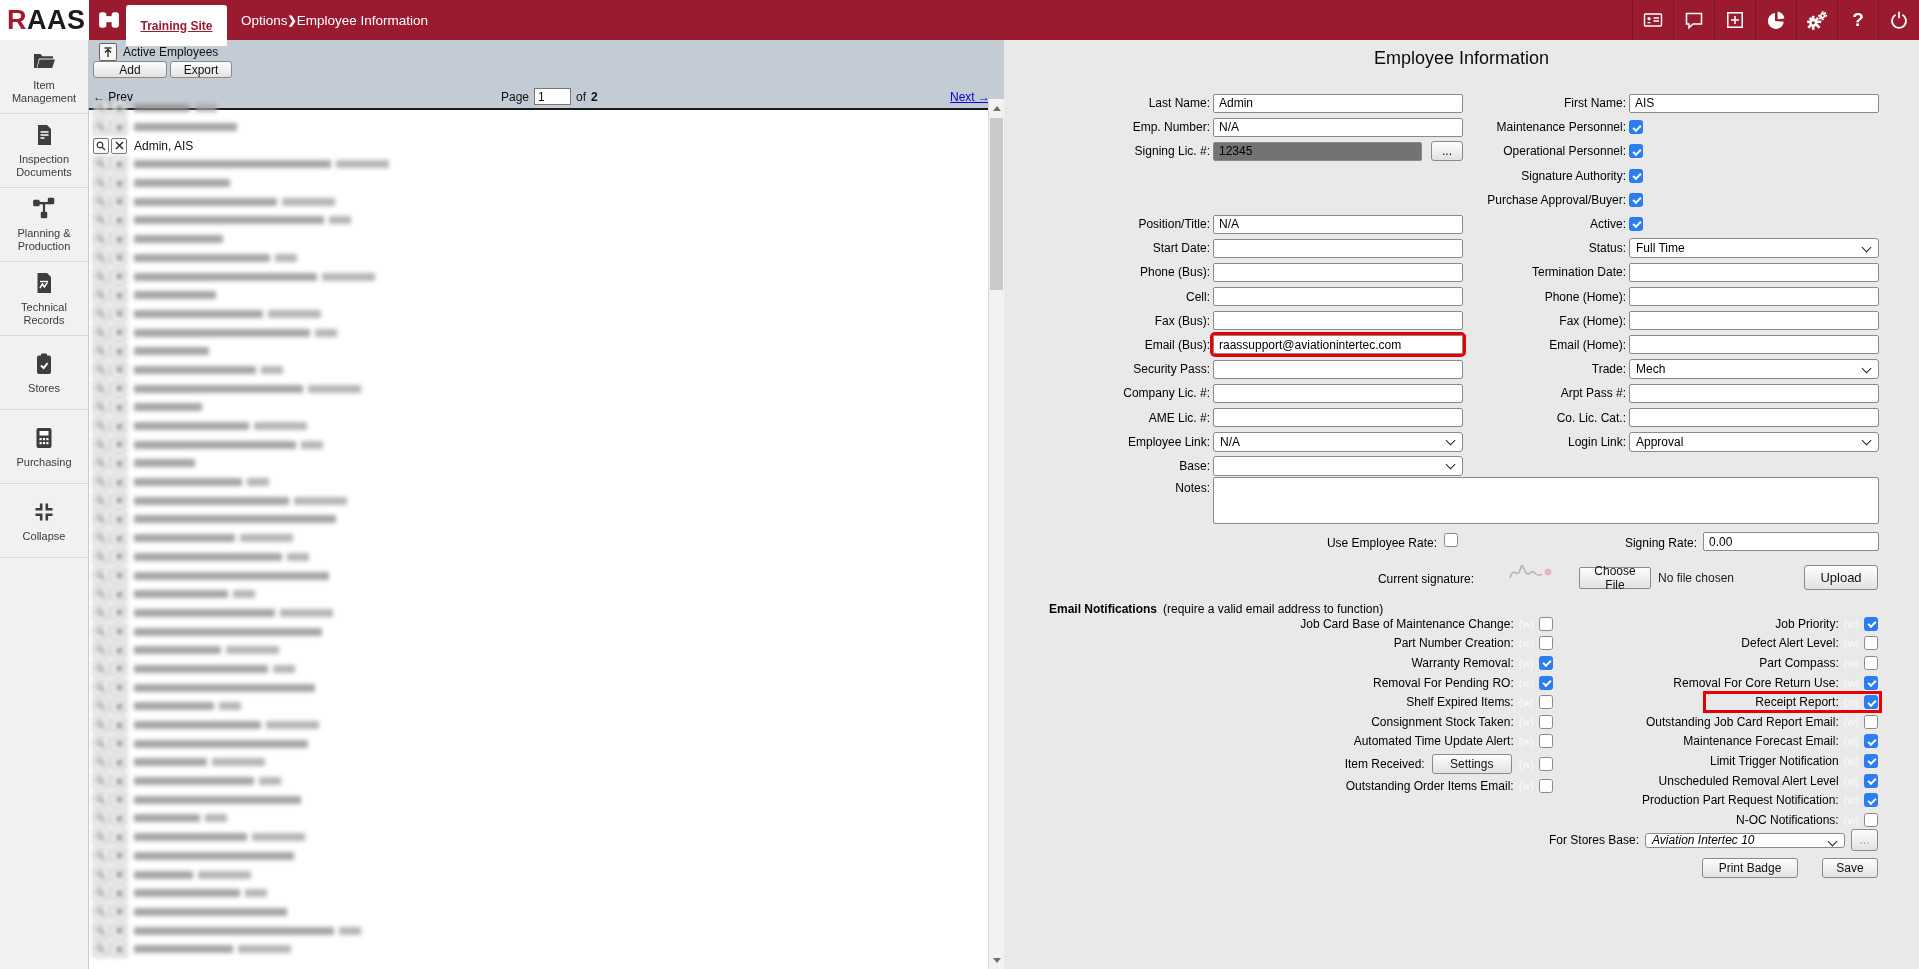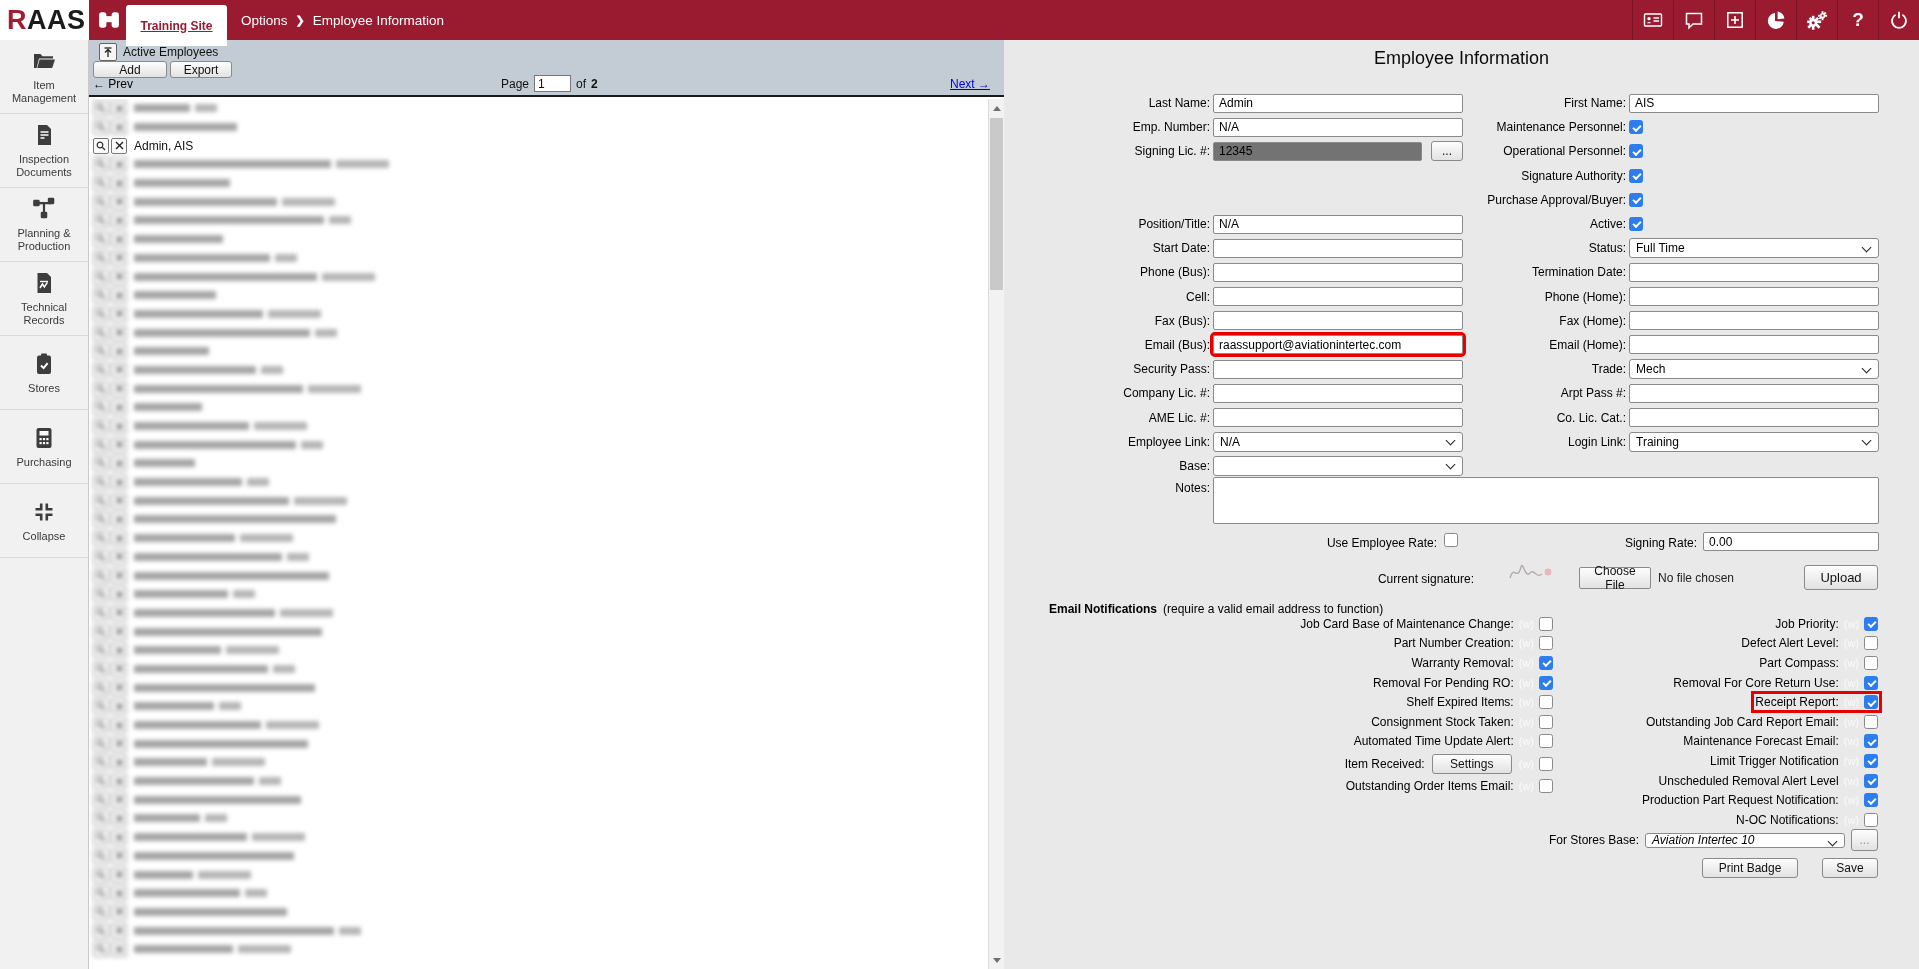--- a/index.html
+++ b/index.html
@@ -4,32 +4,32 @@
 <style>
   html,body{margin:0;padding:0;}
   body{width:1919px;height:969px;overflow:hidden;background:#e9e9e9;font-family:"Liberation Sans",sans-serif;position:relative;}
   
   .topbar{position:absolute;left:0;top:0;width:1919px;height:40px;background:#9a1a30;z-index:4;}
   .logo{position:absolute;left:0;top:0;width:89px;height:40px;background:#fff;display:flex;align-items:center;padding-left:7px;box-sizing:border-box;font-weight:bold;font-size:27px;letter-spacing:.5px;}
   .logo .r{color:#a51c31;} .logo .rest{color:#1b1b1b;}
   .binoc{position:absolute;left:97px;top:9px;width:24px;height:22px;}
   .tab{position:absolute;left:126px;top:5px;width:101px;height:41px;background:#fff;border-radius:3px 3px 0 0;display:flex;align-items:center;justify-content:center;z-index:6;cursor:pointer;}
   .tab span{color:#9a1a30;font-weight:bold;font-size:12px;text-decoration:underline;}
-  .crumbs{position:absolute;left:241px;top:0;height:40px;display:flex;align-items:center;color:#fff;font-size:13.5px;gap:8px;z-index:5;}
+  .crumbs{position:absolute;left:241px;top:0;height:40px;display:flex;align-items:center;color:#fff;font-size:13.5px;gap:0;z-index:5;}
   .crumb-sep{font-size:11px;font-weight:bold;position:relative;top:.5px;}
   .tb-icons{position:absolute;right:0;top:0;height:40px;display:flex;z-index:5;}
   .tb-icon{width:40px;height:40px;display:flex;align-items:center;justify-content:center;border-left:1px solid #7c1426;color:#fff;cursor:pointer;}
   .tb-icon .qmark{font-size:19px;font-weight:bold;color:#fff;}
   
   .sidebar{position:absolute;left:0;top:40px;width:89px;bottom:0;background:#f1f1f1;border-right:1px solid #c9c9c9;box-sizing:border-box;z-index:3;}
   .side-item{height:74px;border-bottom:1px solid #dadada;display:flex;flex-direction:column;align-items:center;justify-content:center;text-align:center;color:#3a3a3a;font-size:11px;line-height:13px;gap:5px;cursor:pointer;box-sizing:border-box;padding:2px;}
   .side-icon{width:26px;height:26px;display:flex;align-items:center;justify-content:center;}
   
   .list-panel{position:absolute;left:89px;top:40px;width:915px;bottom:0;background:#fff;z-index:2;}
-  .list-header{position:absolute;top:0;left:0;right:0;height:57px;background:#c3ccd4;border-bottom:2px solid #1a1a1a;box-sizing:border-box;}
+  .list-header{position:absolute;top:0;left:0;right:0;height:70px;background:#c3ccd4;border-bottom:2px solid #1a1a1a;box-sizing:border-box;}
   .lh-row1{position:absolute;top:3px;left:10px;display:flex;align-items:center;gap:6px;font-size:12px;color:#111;}
   .up-icon{width:16px;height:16px;background:#f6f6f6;border:1px solid #666;border-radius:2px;display:flex;align-items:center;justify-content:center;cursor:pointer;}
   .lh-row2{position:absolute;top:21px;left:4px;display:flex;gap:3px;}
   .btn{background:linear-gradient(#fdfdfd,#e2e2e2);border:1px solid #8a8a8a;border-radius:3px;font-size:12px;font-family:inherit;color:#111;display:inline-flex;align-items:center;justify-content:center;cursor:pointer;box-sizing:border-box;}
   .add-btn{width:74px;height:17px;} .export-btn{width:62px;height:17px;}
   .lh-row3{position:absolute;bottom:3px;left:4px;right:4px;height:15px;font-size:12px;}
   .prev-link{color:#000000;cursor:pointer;}
   .next-link{position:absolute;right:10px;top:0;color:#0000dd;text-decoration:underline;cursor:pointer;}
   .pager-mid{position:absolute;left:408px;top:-2px;display:flex;align-items:center;gap:5px;color:#111;}
   .page-input{width:29px;height:15px;border:1px solid #777;background:#fff;font-size:12px;padding:0 3px;display:flex;align-items:center;box-sizing:content-box;}
@@ -73,21 +73,21 @@
   .choose-btn{position:absolute;left:575px;top:527px;width:72px;height:22px;border-radius:2px;}
   .no-file{position:absolute;left:654px;top:531px;color:#222;}
   .upload-btn{position:absolute;left:800px;top:525px;width:74px;height:25px;font-size:13px;}
   .notif-head{position:absolute;left:45px;top:562px;}
   .notif-head b{margin-right:6px;}
   .notif-left{position:absolute;left:1px;top:574px;width:548px;}
   .notif-right{position:absolute;left:330px;top:574px;width:544px;}
   .notif-row{display:flex;justify-content:flex-end;align-items:center;height:19.6px;}
   .notif-row.tall{height:25px;}
   .notif-inner{display:inline-flex;align-items:center;gap:5px;}
-  .notif-inner.hl{outline:3px solid #e60000;outline-offset:1px;}
+  .notif-inner.hl{outline:3px solid #e60000;outline-offset:1px;padding-left:48px;}
   .w-mark{color:#fbfbfb;font-size:11px;}
   .settings-btn{width:80px;height:20px;margin:0 2px;}
   .stores-row{position:absolute;left:330px;top:789px;width:544px;display:flex;justify-content:flex-end;align-items:center;gap:6px;}
   .stores-select{flex:0 0 200px;height:15px;font-style:italic;}
   .stores-dots{width:27px;height:22px;color:#9b9b9b;}
   .form-actions{position:absolute;left:330px;top:818px;width:544px;display:flex;justify-content:flex-end;gap:24px;}
   .print-btn{width:96px;height:20px;} .save-btn{width:56px;height:20px;}
 </style>
 </head>
 <body>
@@ -1177,21 +1177,21 @@
       <div class="f-label">Employee Link:</div>
       <div class="f-field">
         <div class="tselect">
           <span>N/A</span>
           <span class="chev"></span>
         </div>
       </div>
       <div class="f-label">Login Link:</div>
       <div class="f-field">
         <div class="tselect">
-          <span>Training</span>
+          <span>Approval</span>
           <span class="chev"></span>
         </div>
       </div>
       <div class="f-label">Base:</div>
       <div class="f-field">
         <div class="tselect">
           <span></span>
           <span class="chev"></span>
         </div>
       </div>

